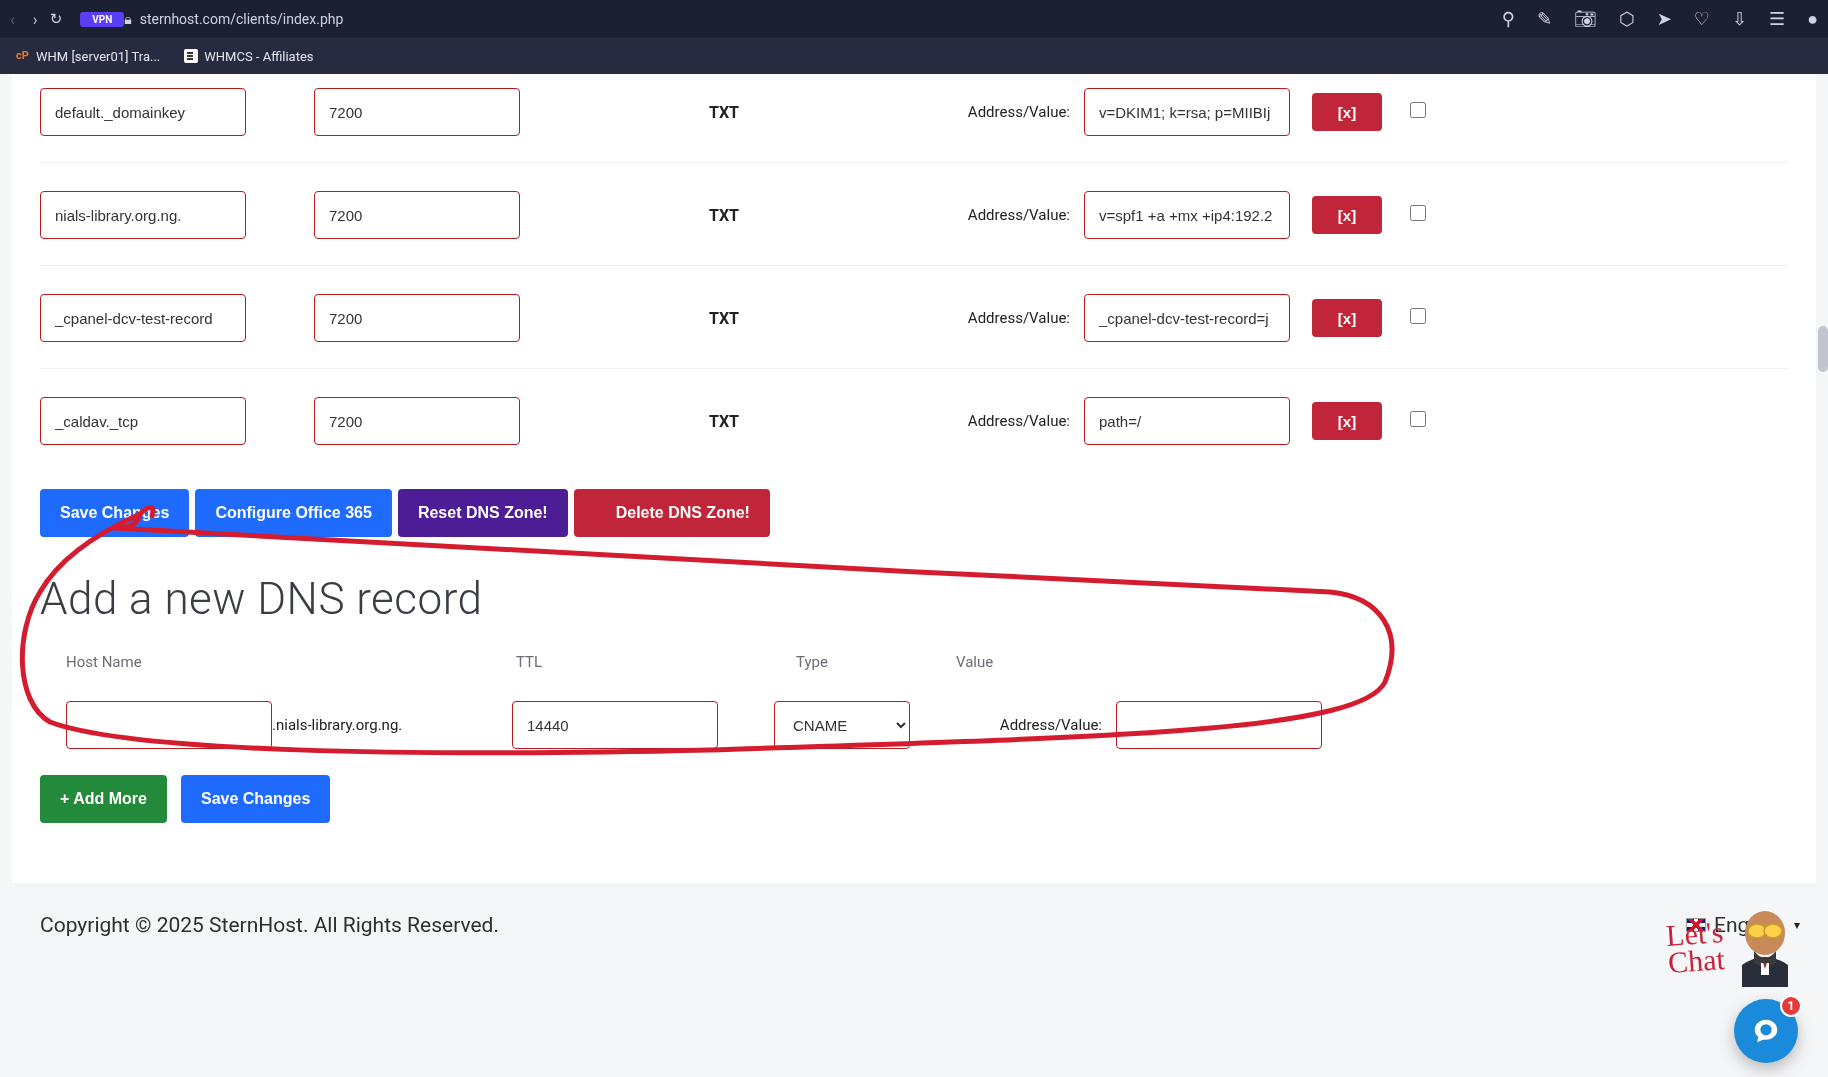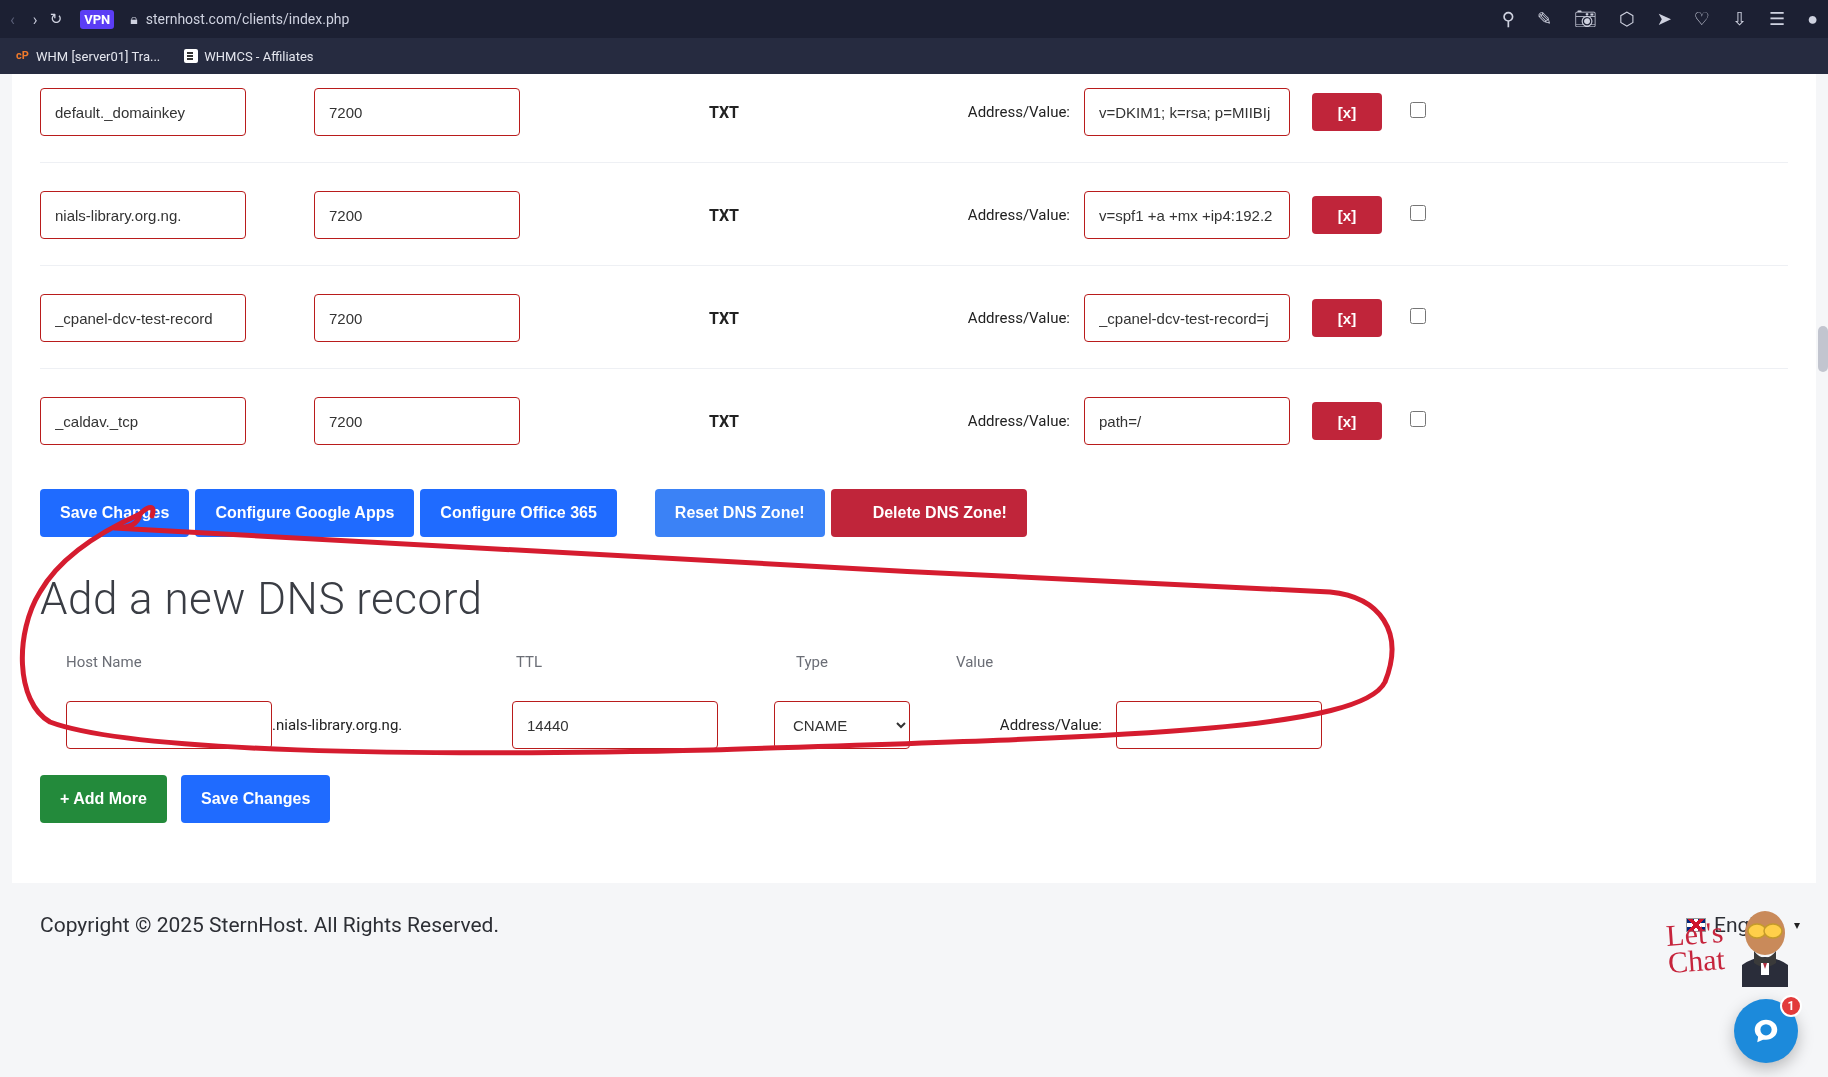--- a/index.html
+++ b/index.html
@@ -3,21 +3,21 @@
 <meta charset="utf-8">
 <style>
   * { box-sizing: border-box; margin: 0; padding: 0; }
   html, body { width: 1828px; height: 1077px; font-family: -apple-system, BlinkMacSystemFont, "Segoe UI", Roboto, Arial, sans-serif; background: #f5f6f8; overflow: hidden; }
   
   .browser-chrome { background: #1c2033; height: 38px; display: flex; align-items: center; padding: 0 10px; color: #cfd2e0; font-size: 14px; }
   .nav-arrows { display: flex; gap: 18px; margin-right: 12px; }
   .nav-arrows span { color: #5a5f78; cursor: pointer; font-size: 16px; }
   .nav-arrows span.active { color: #c7cada; }
   .reload { margin-right: 18px; font-size: 15px; cursor: pointer; }
-  .vpn-badge { background: #5b3df5; color: #fff; font-size: 13px; font-weight: 700; padding: 2px 4px; border-radius: 3px; margin-right: 16px; }
+  .vpn-badge { background: #5b3df5; color: #fff; font-size: 10px; font-weight: 700; padding: 2px 12px; border-radius: 3px; margin-right: 0; }
   .lock { margin-right: 8px; font-size: 14px; color: #cfd2e0; }
   .url { flex: 1; color: #cfd2e0; font-size: 14px; }
   .chrome-icons { display: flex; gap: 22px; margin-left: auto; color: #cfd2e0; }
   .chrome-icons span { font-size: 18px; cursor: pointer; }
   
   .tab-strip { background: #262b40; height: 36px; display: flex; align-items: center; padding: 0 6px; gap: 4px; color: #e4e6ee; font-size: 13px; }
   .tab { display: flex; align-items: center; gap: 6px; padding: 4px 10px; border-radius: 4px; cursor: pointer; max-width: 170px; white-space: nowrap; overflow: hidden; text-overflow: ellipsis; }
   .tab .favicon { width: 14px; height: 14px; display: inline-block; }
   .fav-whm { color: #f07a2b; font-weight: 700; font-size: 11px; }
   .fav-doc { background: #fff; border-radius: 2px; position: relative; }
@@ -33,21 +33,21 @@
   .dns-ttl { width: 206px; }
   .dns-type { width: 260px; text-align: center; font-weight: 700; font-size: 16px; color: #222; }
   .dns-label { width: 230px; text-align: right; font-size: 15px; color: #222; padding-right: 14px; }
   .dns-value { width: 206px; }
   .dns-del-wrap { margin-left: 22px; }
   .dns-check-wrap { margin-left: 28px; }
   input[type=text], select { height: 48px; border: 1px solid #b91c1c; border-radius: 4px; padding: 0 14px; font-size: 15px; color: #333; background: #fff; width: 100%; }
   .btn { display: inline-flex; align-items: center; justify-content: center; height: 48px; padding: 0 20px; border: none; border-radius: 4px; font-size: 16px; font-weight: 600; cursor: pointer; color: #fff; }
   .btn-del { background: #c0253a; height: 38px; width: 70px; font-weight: 700; font-size: 15px; }
   .btn-blue { background: #1f6bff; }
-  .btn-orange { background: #3b82f6; margin-left: 32px; }
+  .btn-orange { background: #4c1d95; }
   .btn-red { background: #c0253a; padding-left: 42px; }
   .btn-green { background: #238a3b; }
   .actions-row { display: flex; gap: 6px; padding: 18px 0 10px 0; }
   
   .add-title { font-size: 44px; font-weight: 300; color: #3a3d44; margin-top: 26px; margin-bottom: 18px; letter-spacing: 0.5px; }
   .add-headers { display: flex; font-size: 15px; color: #6b6e76; padding: 10px 26px 6px 26px; }
   .hdr-host { width: 450px; }
   .hdr-ttl { width: 280px; }
   .hdr-type { width: 160px; }
   .hdr-value { width: 200px; }
@@ -171,21 +171,20 @@
         </div>
       <div class="dns-type">TXT</div>
       <div class="dns-label">Address/Value:</div>
       <div class="dns-value"><input type="text" value="path=/" style=""></div>
       <div class="dns-del-wrap"><button class="btn btn-del">[x]</button></div>
       <div class="dns-check-wrap"><input type="checkbox" style=""></div>
     </div>
 
     <div class="actions-row">
       <button class="btn btn-blue">Save Changes</button>
-      <button class="btn btn-blue">Configure Google Apps</button>
       <button class="btn btn-blue">Configure Office 365</button>
       <button class="btn btn-orange">Reset DNS Zone!</button>
       <button class="btn btn-red">Delete DNS Zone!</button>
     </div>
 
     <h2 class="add-title">Add a new DNS record</h2>
 
     <div class="add-headers">
       <div class="hdr-host">Host Name</div>
       <div class="hdr-ttl">TTL</div>

